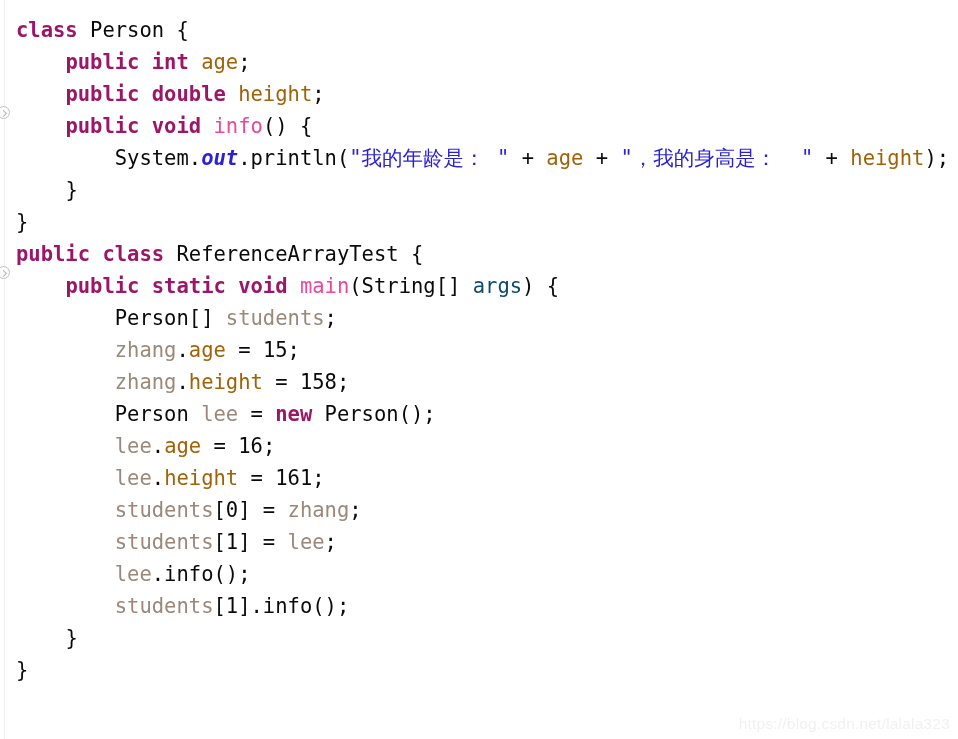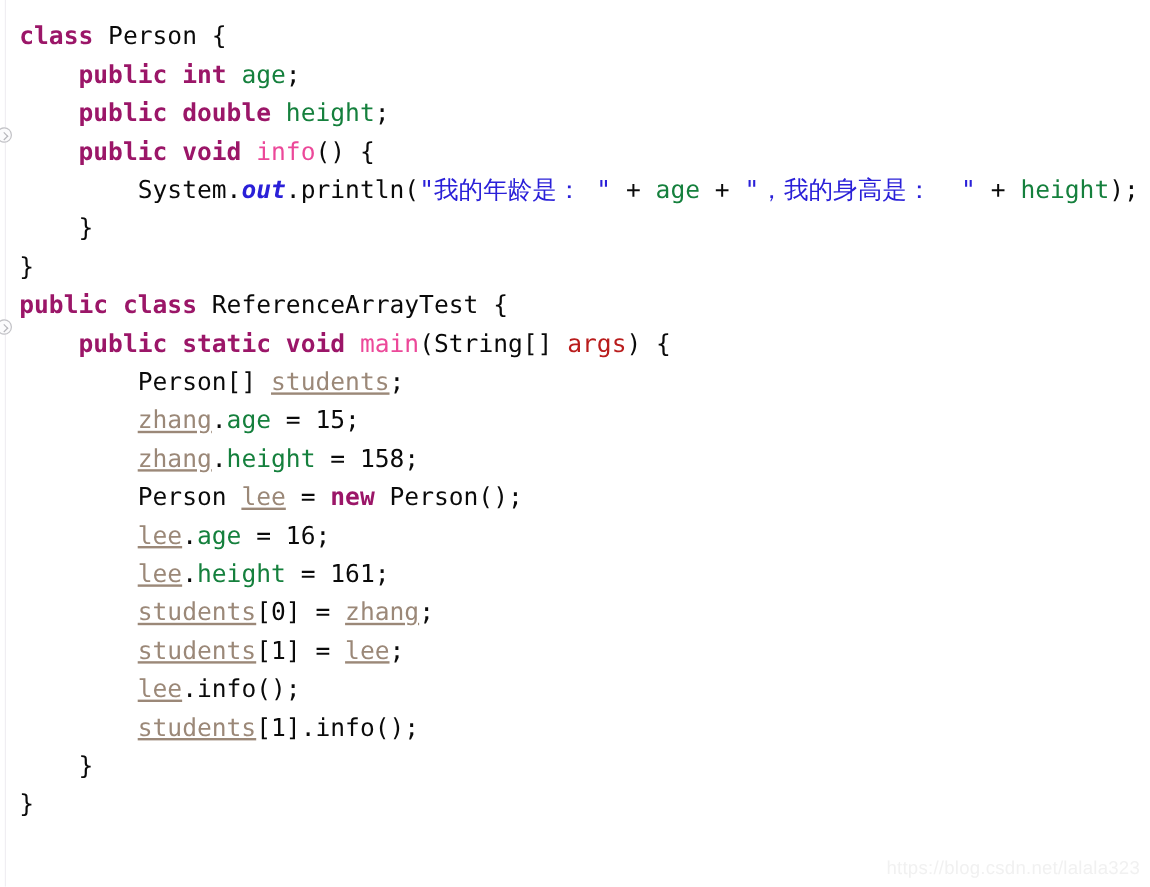--- a/index.html
+++ b/index.html
@@ -47,24 +47,24 @@
     white-space: pre;
     padding-left: 6px;
     letter-spacing: 0px;
     color: #080808;
   }
 
   
   .tok-keyword   { color: #9B1668; font-weight: bold; }
   .tok-plain     { color: #0a0a0a; }
   .tok-type      { color: #0a0a0a; }
-  .tok-field     { color: #15803d; }
+  .tok-field     { color: #a16207; }
   .tok-static    { color: #2a20d8; font-weight: bold; font-style: italic; }
-  .tok-local     { color: #9b8878; text-decoration: underline; }
-  .tok-param     { color: #b91c1c; }
+  .tok-local     { color: #9b8878; }
+  .tok-param     { color: #0c4a6e; }
   .tok-string    { color: #2a20d8; }
   .tok-number    { color: #0a0a0a; }
   .tok-method    { color: #ec4899; }
 
   
   .gutter-icon {
     position: absolute;
     left: -3px;
     width: 13px;
     height: 13px;

